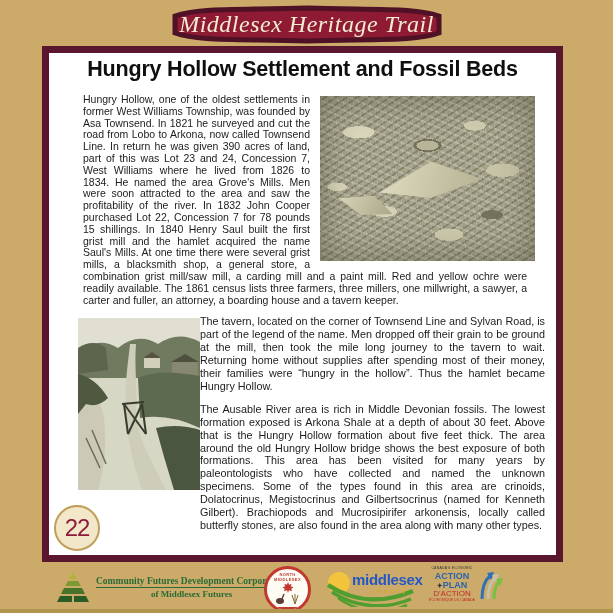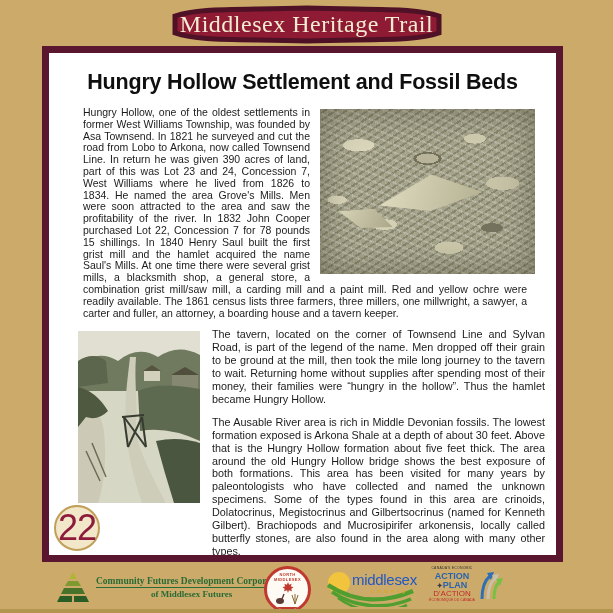--- a/index.html
+++ b/index.html
@@ -3,27 +3,27 @@
 <meta charset="utf-8">
 <style>
   html,body{margin:0;padding:0;width:613px;height:613px;overflow:hidden;
     font-family:"Liberation Sans",sans-serif;background:#ccab6a;position:relative;}
 
   
   .banner{position:absolute;left:50%;transform:translateX(-50%);top:3px;width:278px;height:43px;}
   .banner svg{position:absolute;left:0;top:0;}
   .banner-title{position:absolute;left:0;top:0;width:100%;height:100%;
     display:flex;align-items:center;justify-content:center;
-    font-family:"Liberation Serif",serif;font-size:24px;
+    font-family:"Liberation Serif",serif;font-style:italic;font-size:24px;
     color:#f4ecd2;letter-spacing:.5px;}
 
   
   .panel{position:absolute;left:42px;top:46px;width:521px;height:516px;
     background:#ffffff;border:7px solid #5a162e;box-sizing:border-box;overflow:hidden;}
-  .page-title{margin:17px 10px 0 10px;text-align:center;font-size:21.5px;
+  .page-title{margin:4px 10px 0 10px;text-align:center;font-size:21.5px;
     font-weight:bold;color:#0f0f0f;letter-spacing:-.2px;}
 
   .block1{margin:12px 21px 0 26px;font-size:10.5px;line-height:11.8px;
     text-align:justify;color:#1b1b1b;}
   .block1 p{margin:8px;}
 
   .fossil-photo{float:right;width:215px;height:165px;margin:2px 0 8px 10px;
     position:relative;overflow:hidden;
     background-color:#a3a188;
     background-image:
@@ -40,49 +40,49 @@
       repeating-linear-gradient(80deg, rgba(255,255,244,.12) 0 1px, transparent 1px 5px);
     box-shadow:inset 0 0 34px rgba(55,53,35,.45);}
   .fossil-photo .shell{position:absolute;left:58px;top:66px;width:104px;height:36px;
     background:linear-gradient(115deg,#e2dec2,#b4b092);
     clip-path:polygon(0 62%,54% 0,100% 70%,48% 100%);transform:rotate(-9deg);
     box-shadow:2px 2px 0 rgba(50,48,32,.5);}
   .fossil-photo .shell2{position:absolute;left:18px;top:98px;width:56px;height:22px;
     background:linear-gradient(100deg,#d9d5b8,#a9a589);
     clip-path:polygon(0 50%,60% 0,100% 60%,45% 100%);transform:rotate(14deg);}
 
-  .block2{margin:9px 11px 0 29px;display:flex;gap:12px;}
+  .block2{margin:9px 11px 0 29px;display:flex;gap:0;}
   .bridge-photo{flex:0 0 122px;width:122px;height:172px;margin-top:3px;}
   .block2-text{flex:1;font-size:10.8px;line-height:12.9px;text-align:justify;color:#1b1b1b;}
   .block2-text p{margin:0 0 10px 0;}
 
   
   .badge{position:absolute;left:54px;top:505px;width:46px;height:46px;border-radius:50%;
     background:#f2e7c9;border:2px solid #c09f58;box-sizing:border-box;
     display:flex;align-items:center;justify-content:center;
-    font-size:36px;color:#8d1b3b;letter-spacing:-1px;}
+    font-size:24px;color:#8d1b3b;letter-spacing:-1px;}
 
   
   .footer{position:absolute;left:0;top:562px;width:613px;height:51px;}
   .bottom-strip{position:absolute;left:0;bottom:0;width:613px;height:4px;background:#b2954f;}
 
   .cfdc{position:absolute;left:56px;top:9px;display:flex;align-items:center;gap:6px;}
   .cfdc-text{color:#2a6b35;font-family:"Liberation Serif",serif;font-weight:bold;text-align:center;}
   .cfdc-l1{font-size:9.5px;border-bottom:1px solid #2a6b35;padding-bottom:1px;}
   .cfdc-l2{font-size:9px;margin-top:1px;}
 
   .seal{position:absolute;left:264px;top:4px;width:47px;height:47px;border-radius:50%;
     background:#fdfbf4;border:3px solid #c1392e;box-sizing:border-box;overflow:hidden;text-align:center;}
   .seal-top{font-size:4px;color:#c1392e;font-weight:bold;letter-spacing:.4px;margin-top:3px;}
   .seal svg{display:block;margin:0 auto;}
   .seal-band{width:100%;height:5px;background:#c1392e;margin-top:2px;}
 
   .mdx{position:absolute;left:327px;top:9px;width:88px;height:36px;}
   .mdx svg{position:absolute;left:0;top:0;}
-  .mdx-name{position:absolute;left:25px;top:0;font-size:15px;font-weight:normal;color:#2257c4;letter-spacing:-.3px;}
+  .mdx-name{position:absolute;left:25px;top:0;font-size:15px;font-weight:bold;color:#2257c4;letter-spacing:-.3px;}
   .mdx-sub{position:absolute;left:44px;top:17px;font-size:6px;color:#d8a91c;letter-spacing:3px;font-weight:bold;}
 
   .action{position:absolute;left:428px;top:5px;display:flex;align-items:center;gap:2px;}
   .action-text{width:48px;text-align:center;line-height:1;}
   .action-top{font-size:3.5px;color:#333;letter-spacing:.2px;}
   .action-l1{font-size:9px;font-weight:bold;color:#2a63ad;margin-top:1px;}
   .action-l2{font-size:9px;font-weight:bold;color:#2a63ad;}
   .action-l2 .leaf{color:#3a3a3a;font-size:7px;}
   .action-l3{font-size:8px;font-weight:normal;color:#c22a2a;}
   .action-bottom{font-size:3.5px;color:#c22a2a;margin-top:1px;}

